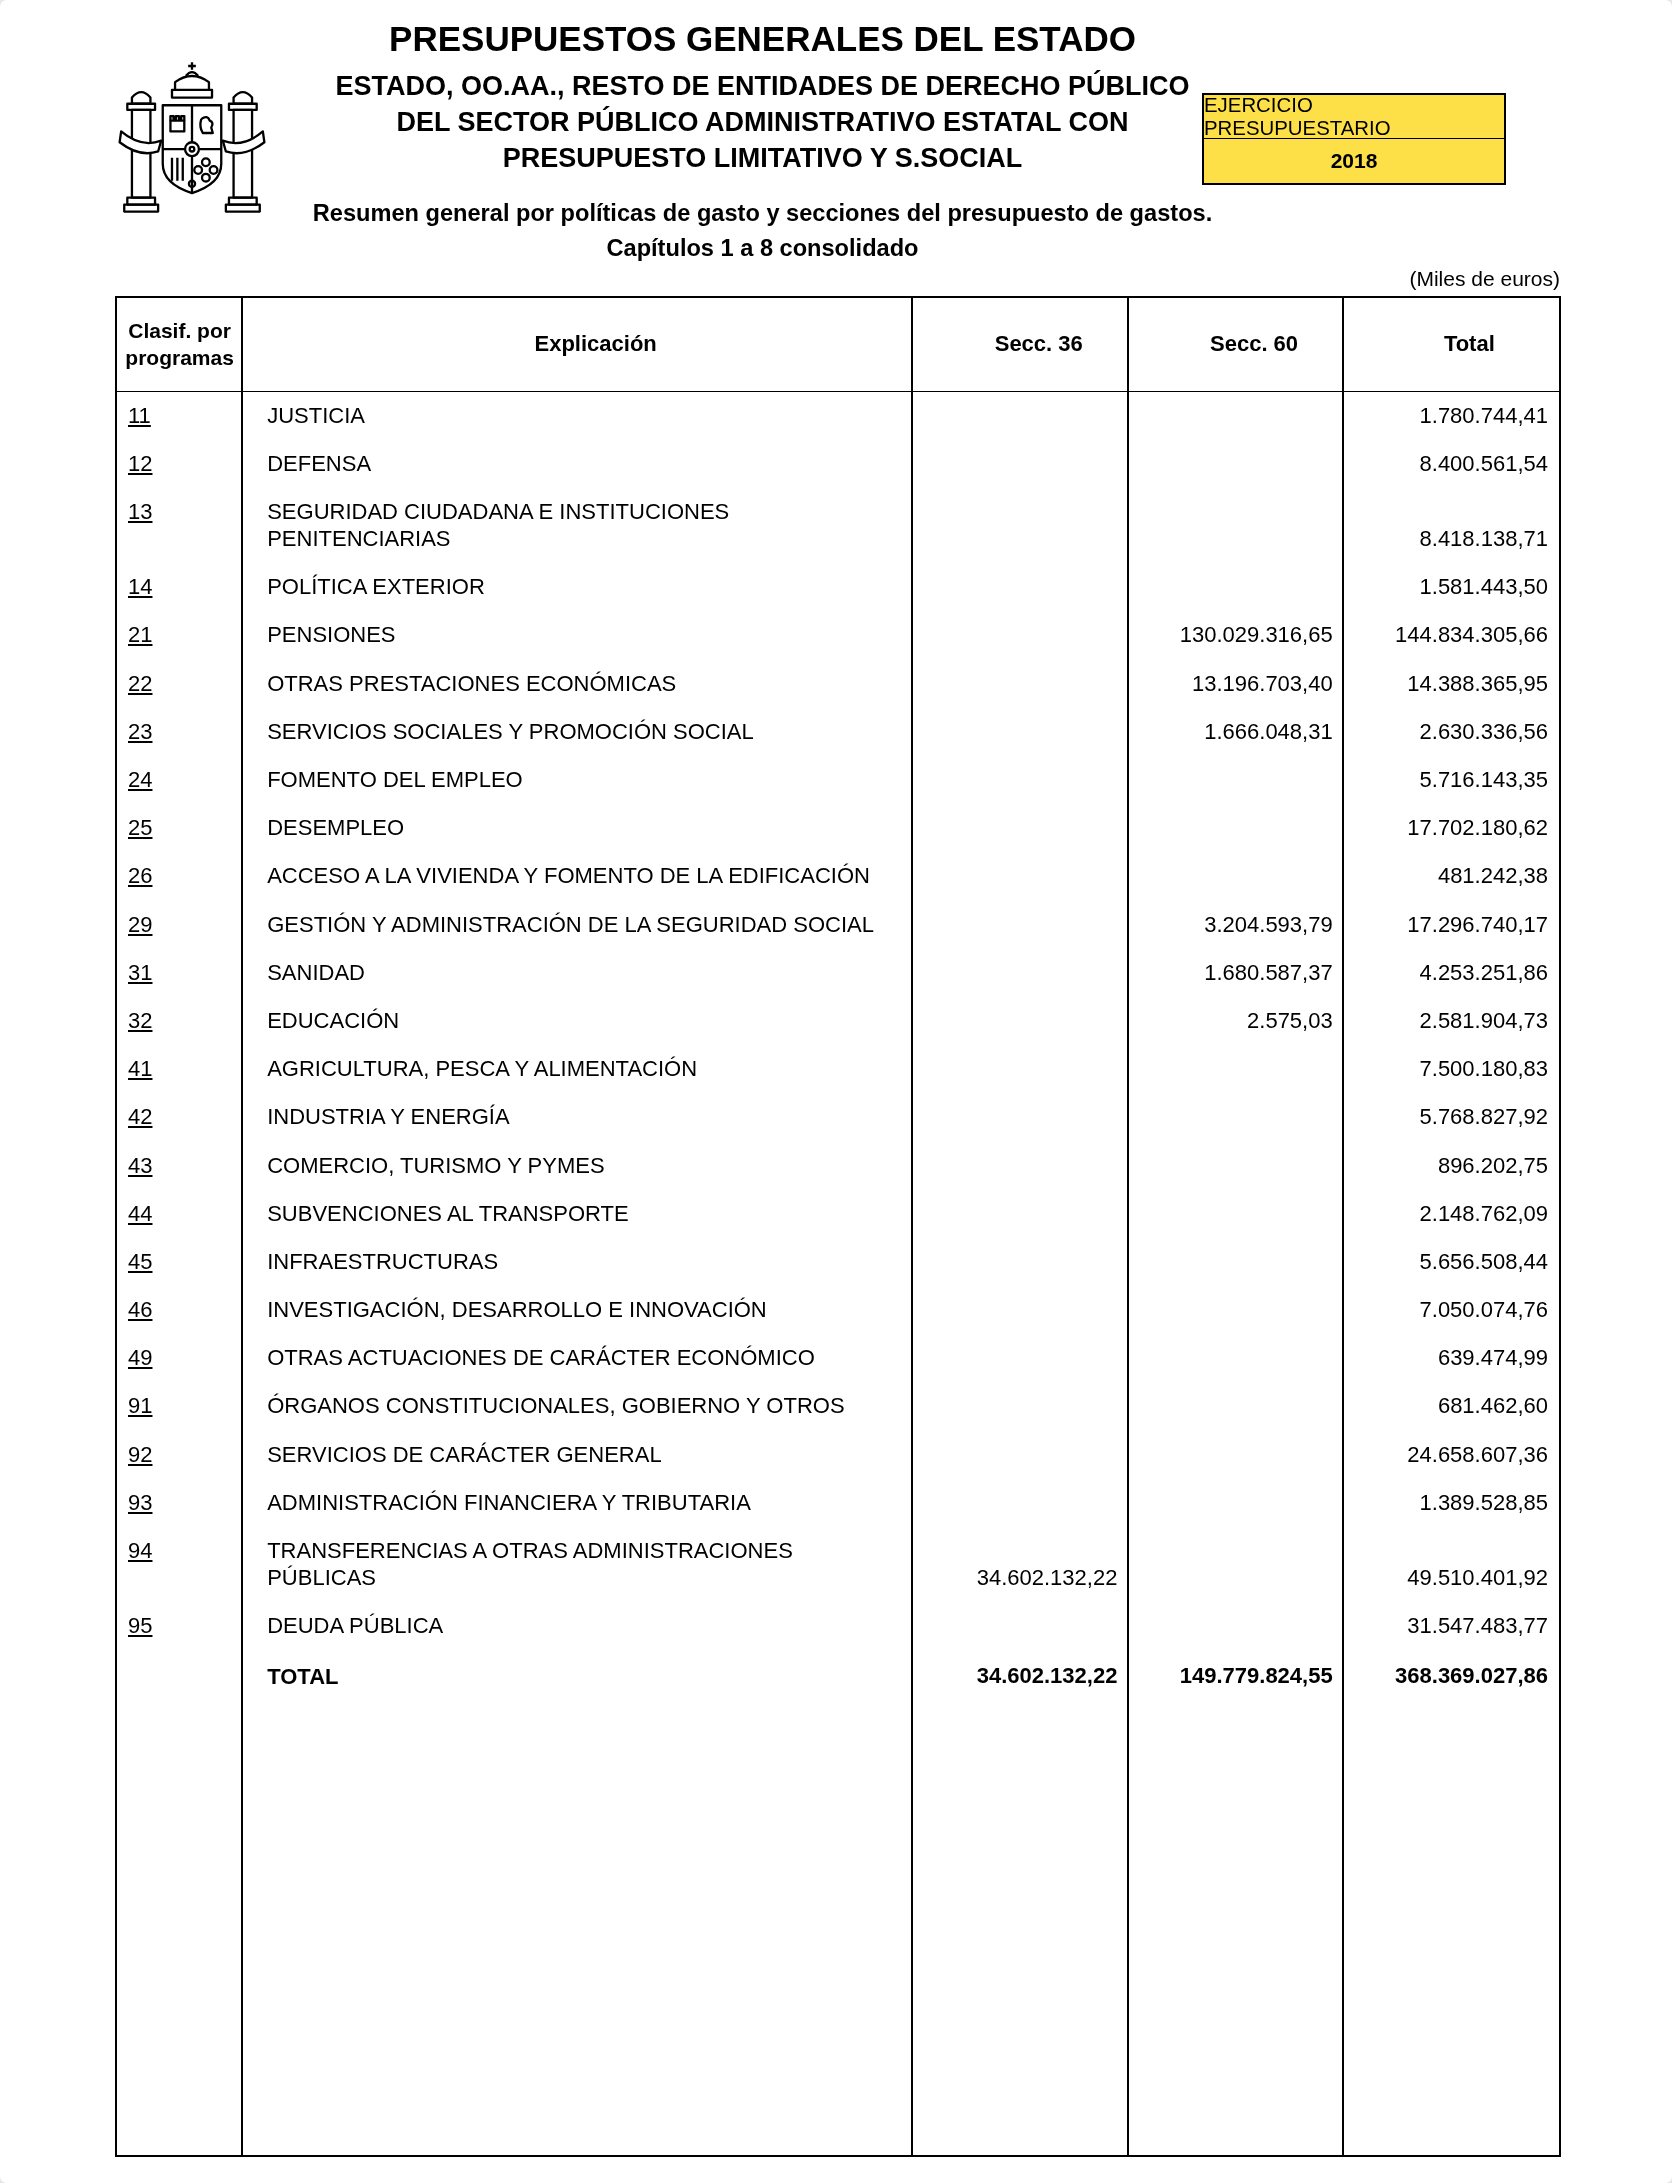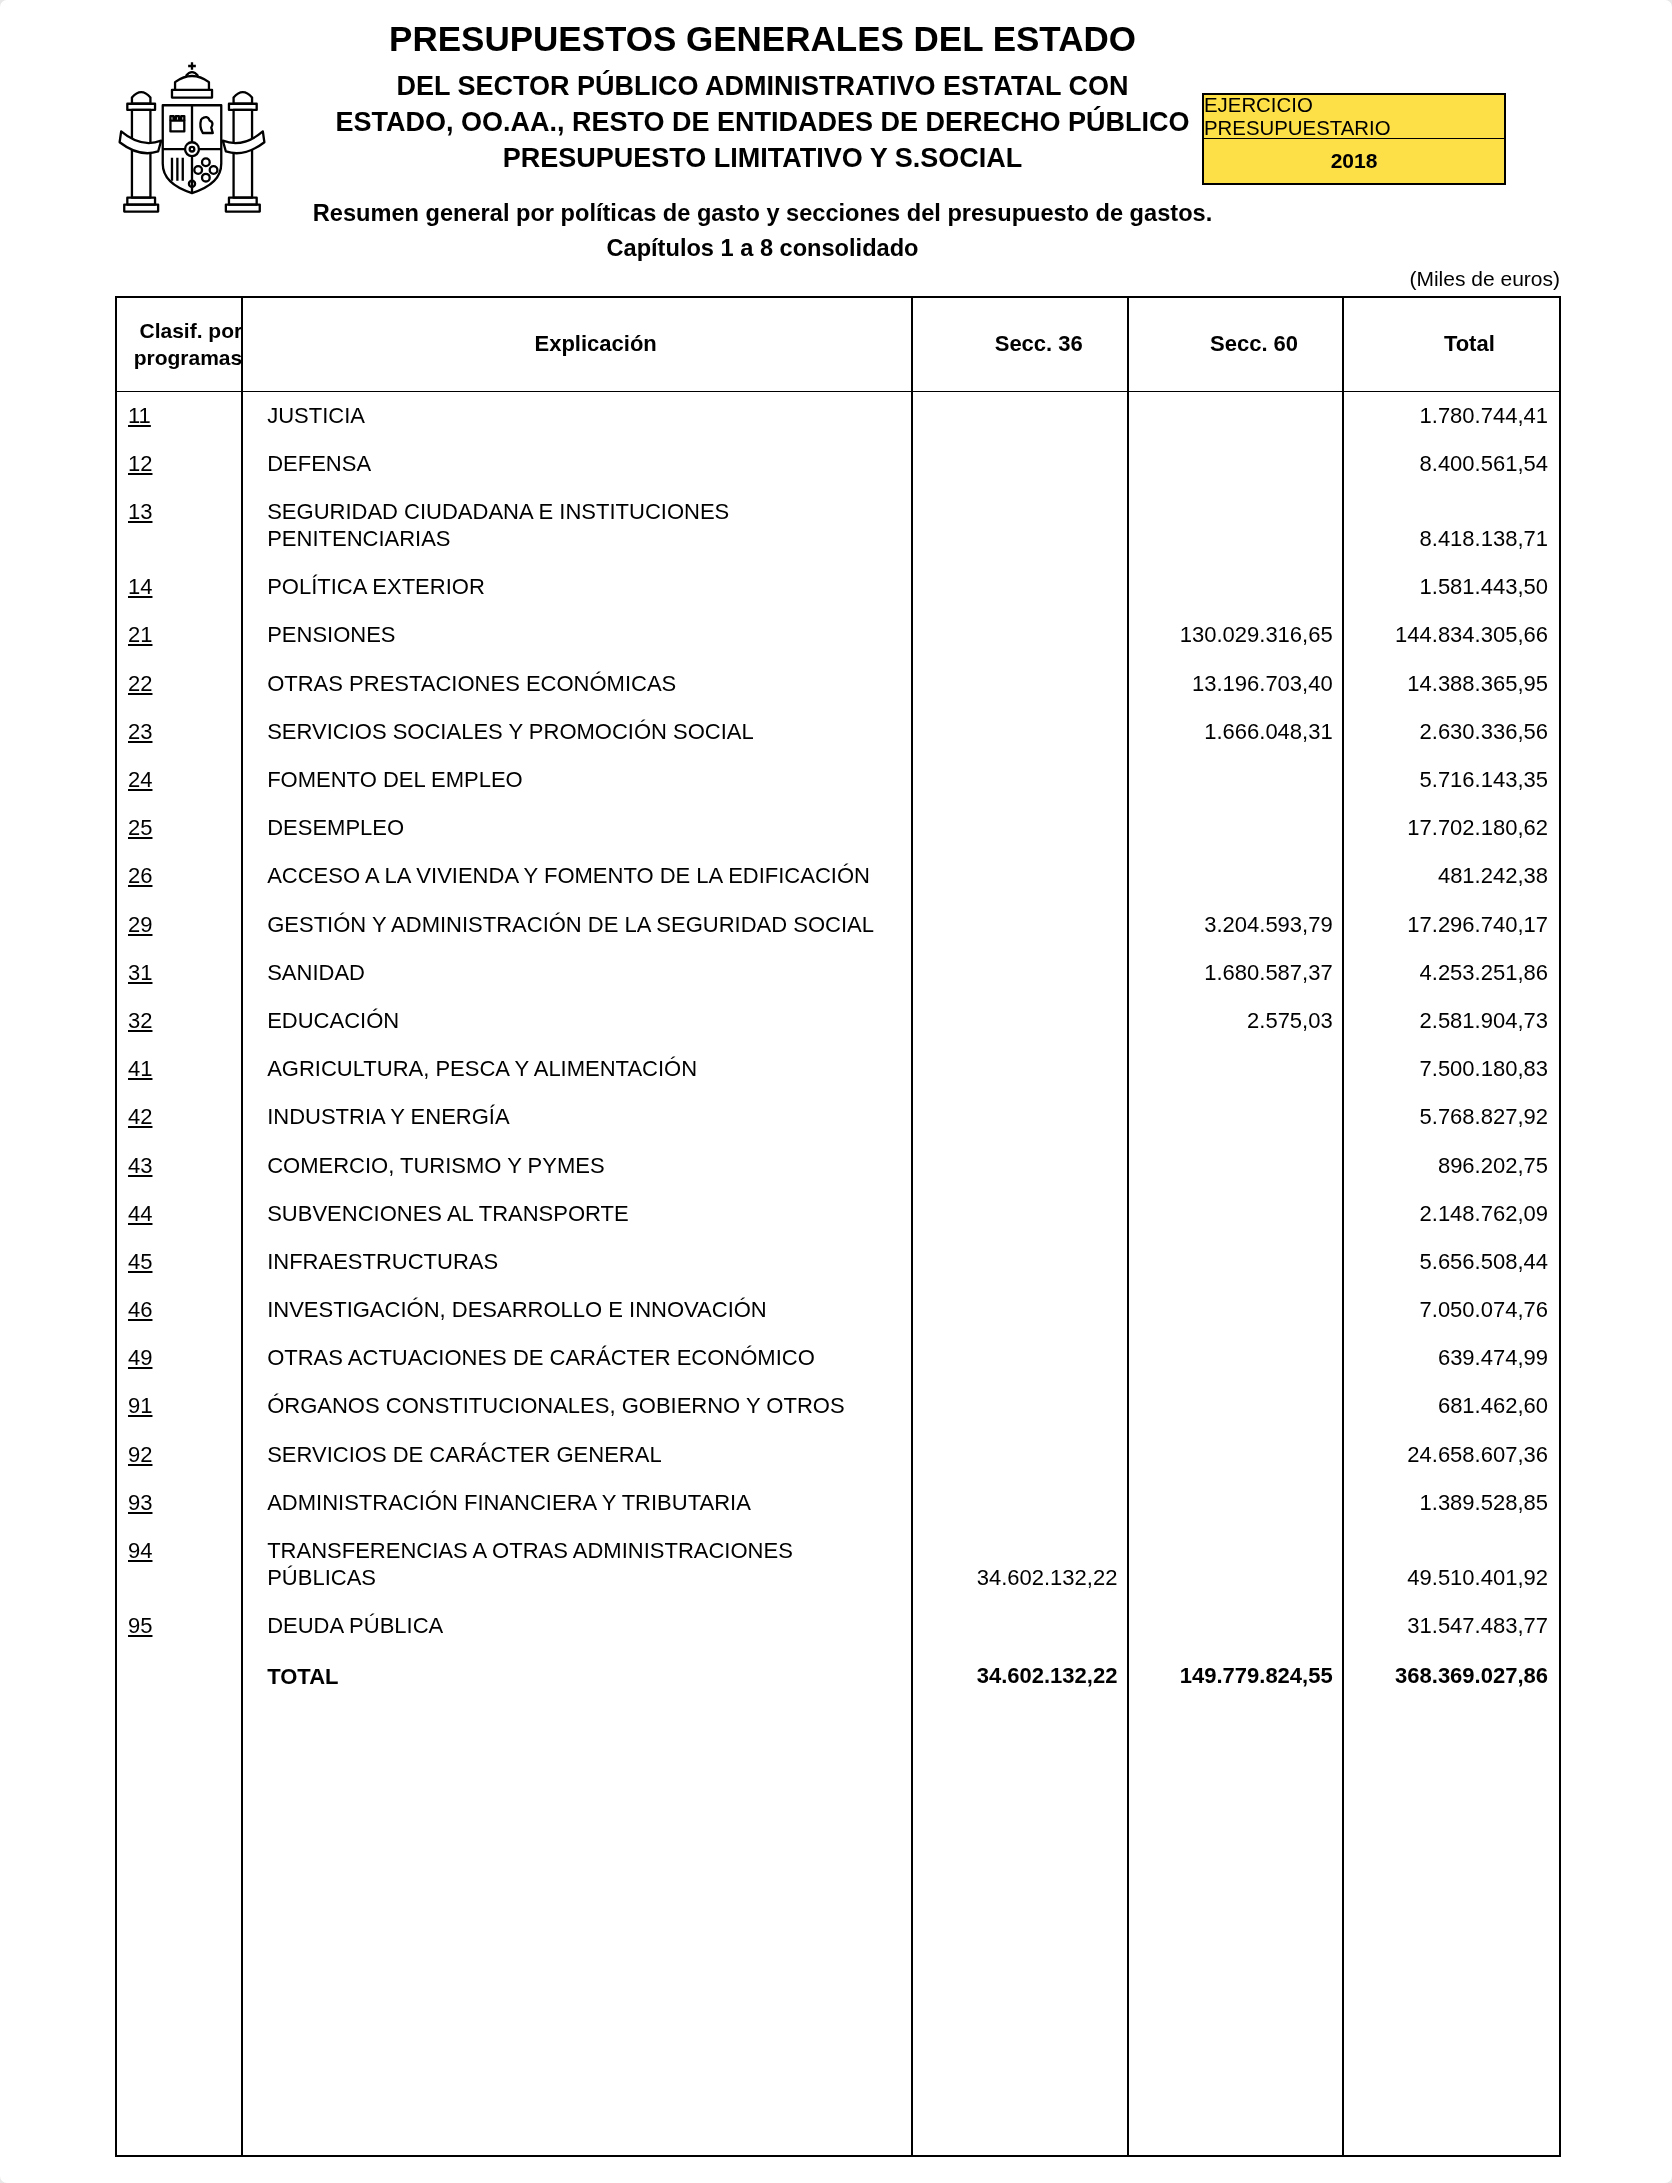--- a/index.html
+++ b/index.html
@@ -39,21 +39,21 @@
   col.col-s36   { width:215px; }
   col.col-s60   { width:215px; }
   col.col-tot   { width:215px; }
 
   thead th {
     height:93px; font-size:22px; font-weight:bold;
     vertical-align:middle; text-align:center;
     border-bottom:1.6px solid #000;
     padding-left:36px;
   }
-  th.th-code { text-align:right; padding-left:0; font-size:21px; line-height:27px; }
+  th.th-code { text-align:center; padding-left:0; font-size:21px; line-height:27px; }
 
   tbody td { font-size:22px; line-height:27px; vertical-align:top; }
   td.c-code  { padding:10.2px 3.1px 11px 11px;text-decoration:underline; }
   td.c-label { padding:10.2px 23.6px 11px 25px;margin-left:10px; }
   td.c-amt   { vertical-align:bottom; text-align:right; padding:10.2px 11px 11px 3.1px; white-space:nowrap; }
 
   tr.total-row td { font-weight:bold; }
   tr.total-row td.c-label { padding-top:12.6px; }
   tr.total-row td.c-amt   { padding-bottom:11.8px; }
 </style>
@@ -107,22 +107,22 @@
         <circle cx="100" cy="121" r="9" fill="#fff"></circle>
         <circle cx="100" cy="121" r="3"></circle>
         <circle cx="100" cy="166" r="4"></circle>
       </g>
     </svg>
   </div>
 
   <div class="header-text">
     <div class="title">PRESUPUESTOS GENERALES DEL ESTADO</div>
     <div class="subtitle">
+      <div>ESTADO, OO.AA., RESTO DE ENTIDADES DE DERECHO PÚBLICO</div>
       <div>DEL SECTOR PÚBLICO ADMINISTRATIVO ESTATAL CON</div>
-      <div>ESTADO, OO.AA., RESTO DE ENTIDADES DE DERECHO PÚBLICO</div>
       <div>PRESUPUESTO LIMITATIVO Y S.SOCIAL</div>
     </div>
     <div class="summary">
       <div>Resumen general por políticas de gasto y secciones del presupuesto de gastos.</div>
       <div>Capítulos 1 a 8 consolidado</div>
     </div>
   </div>
 
   <div class="exercise-box">
     <div class="exercise-label">EJERCICIO PRESUPUESTARIO</div>

